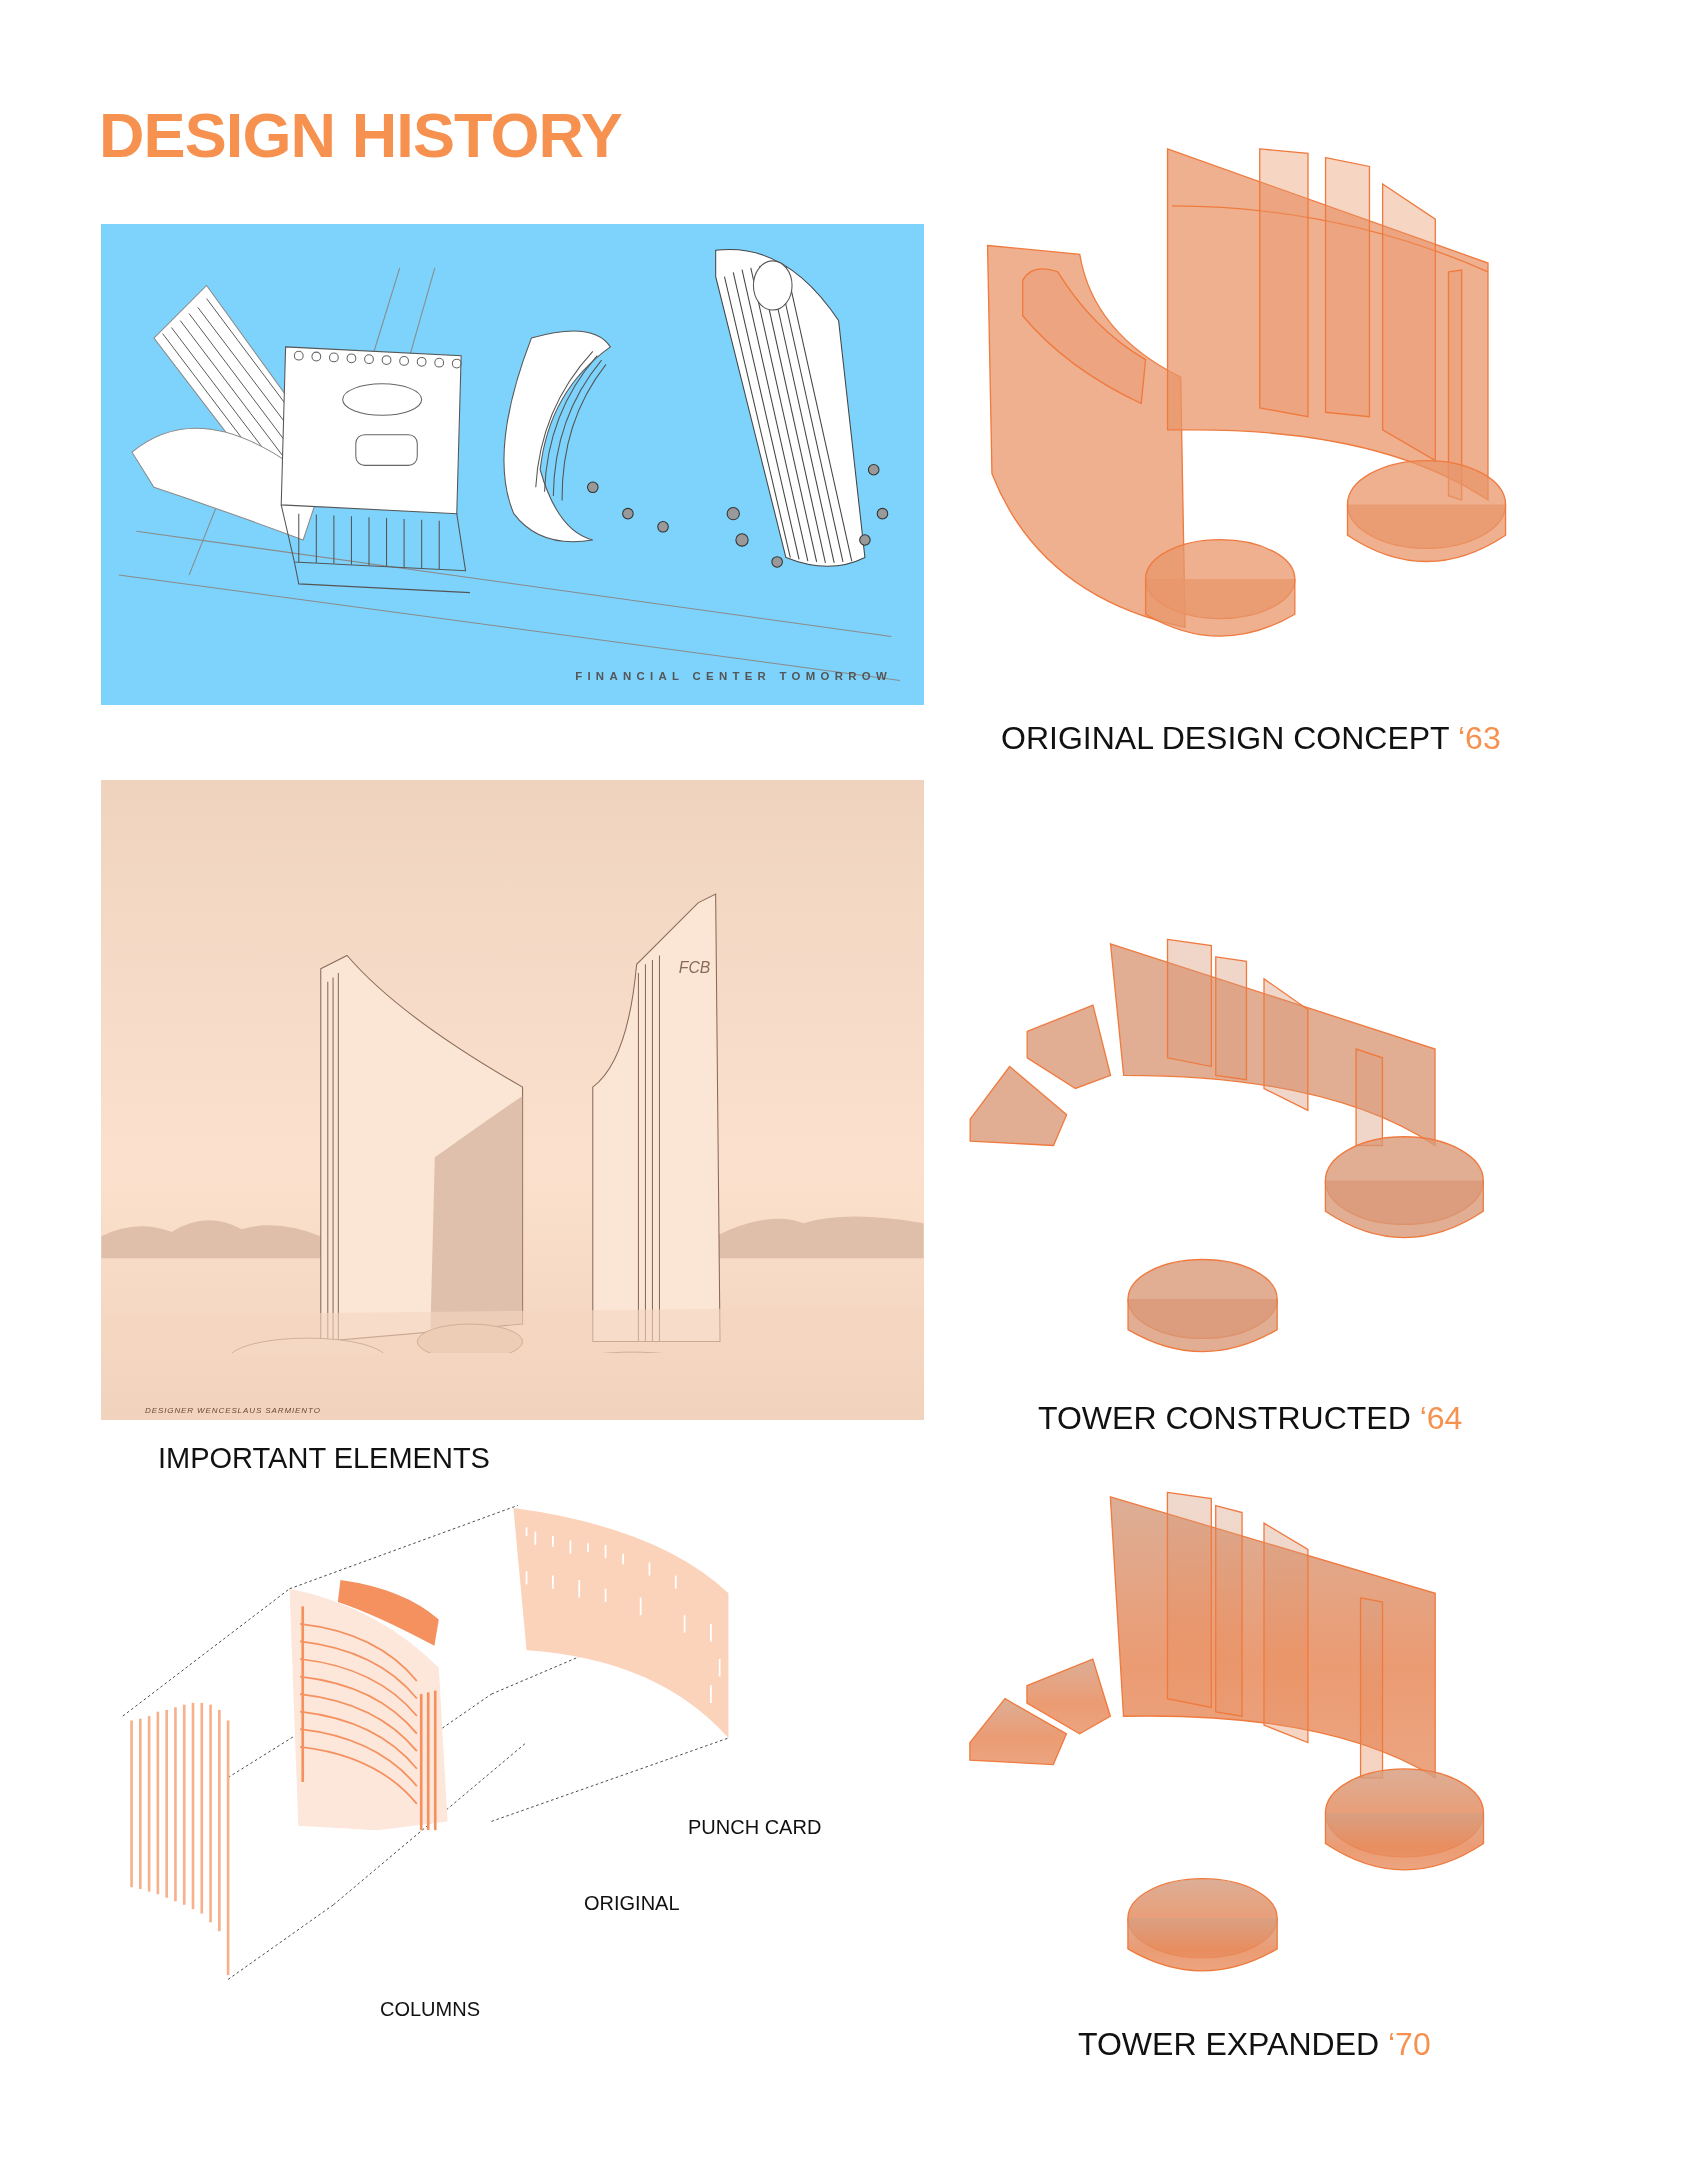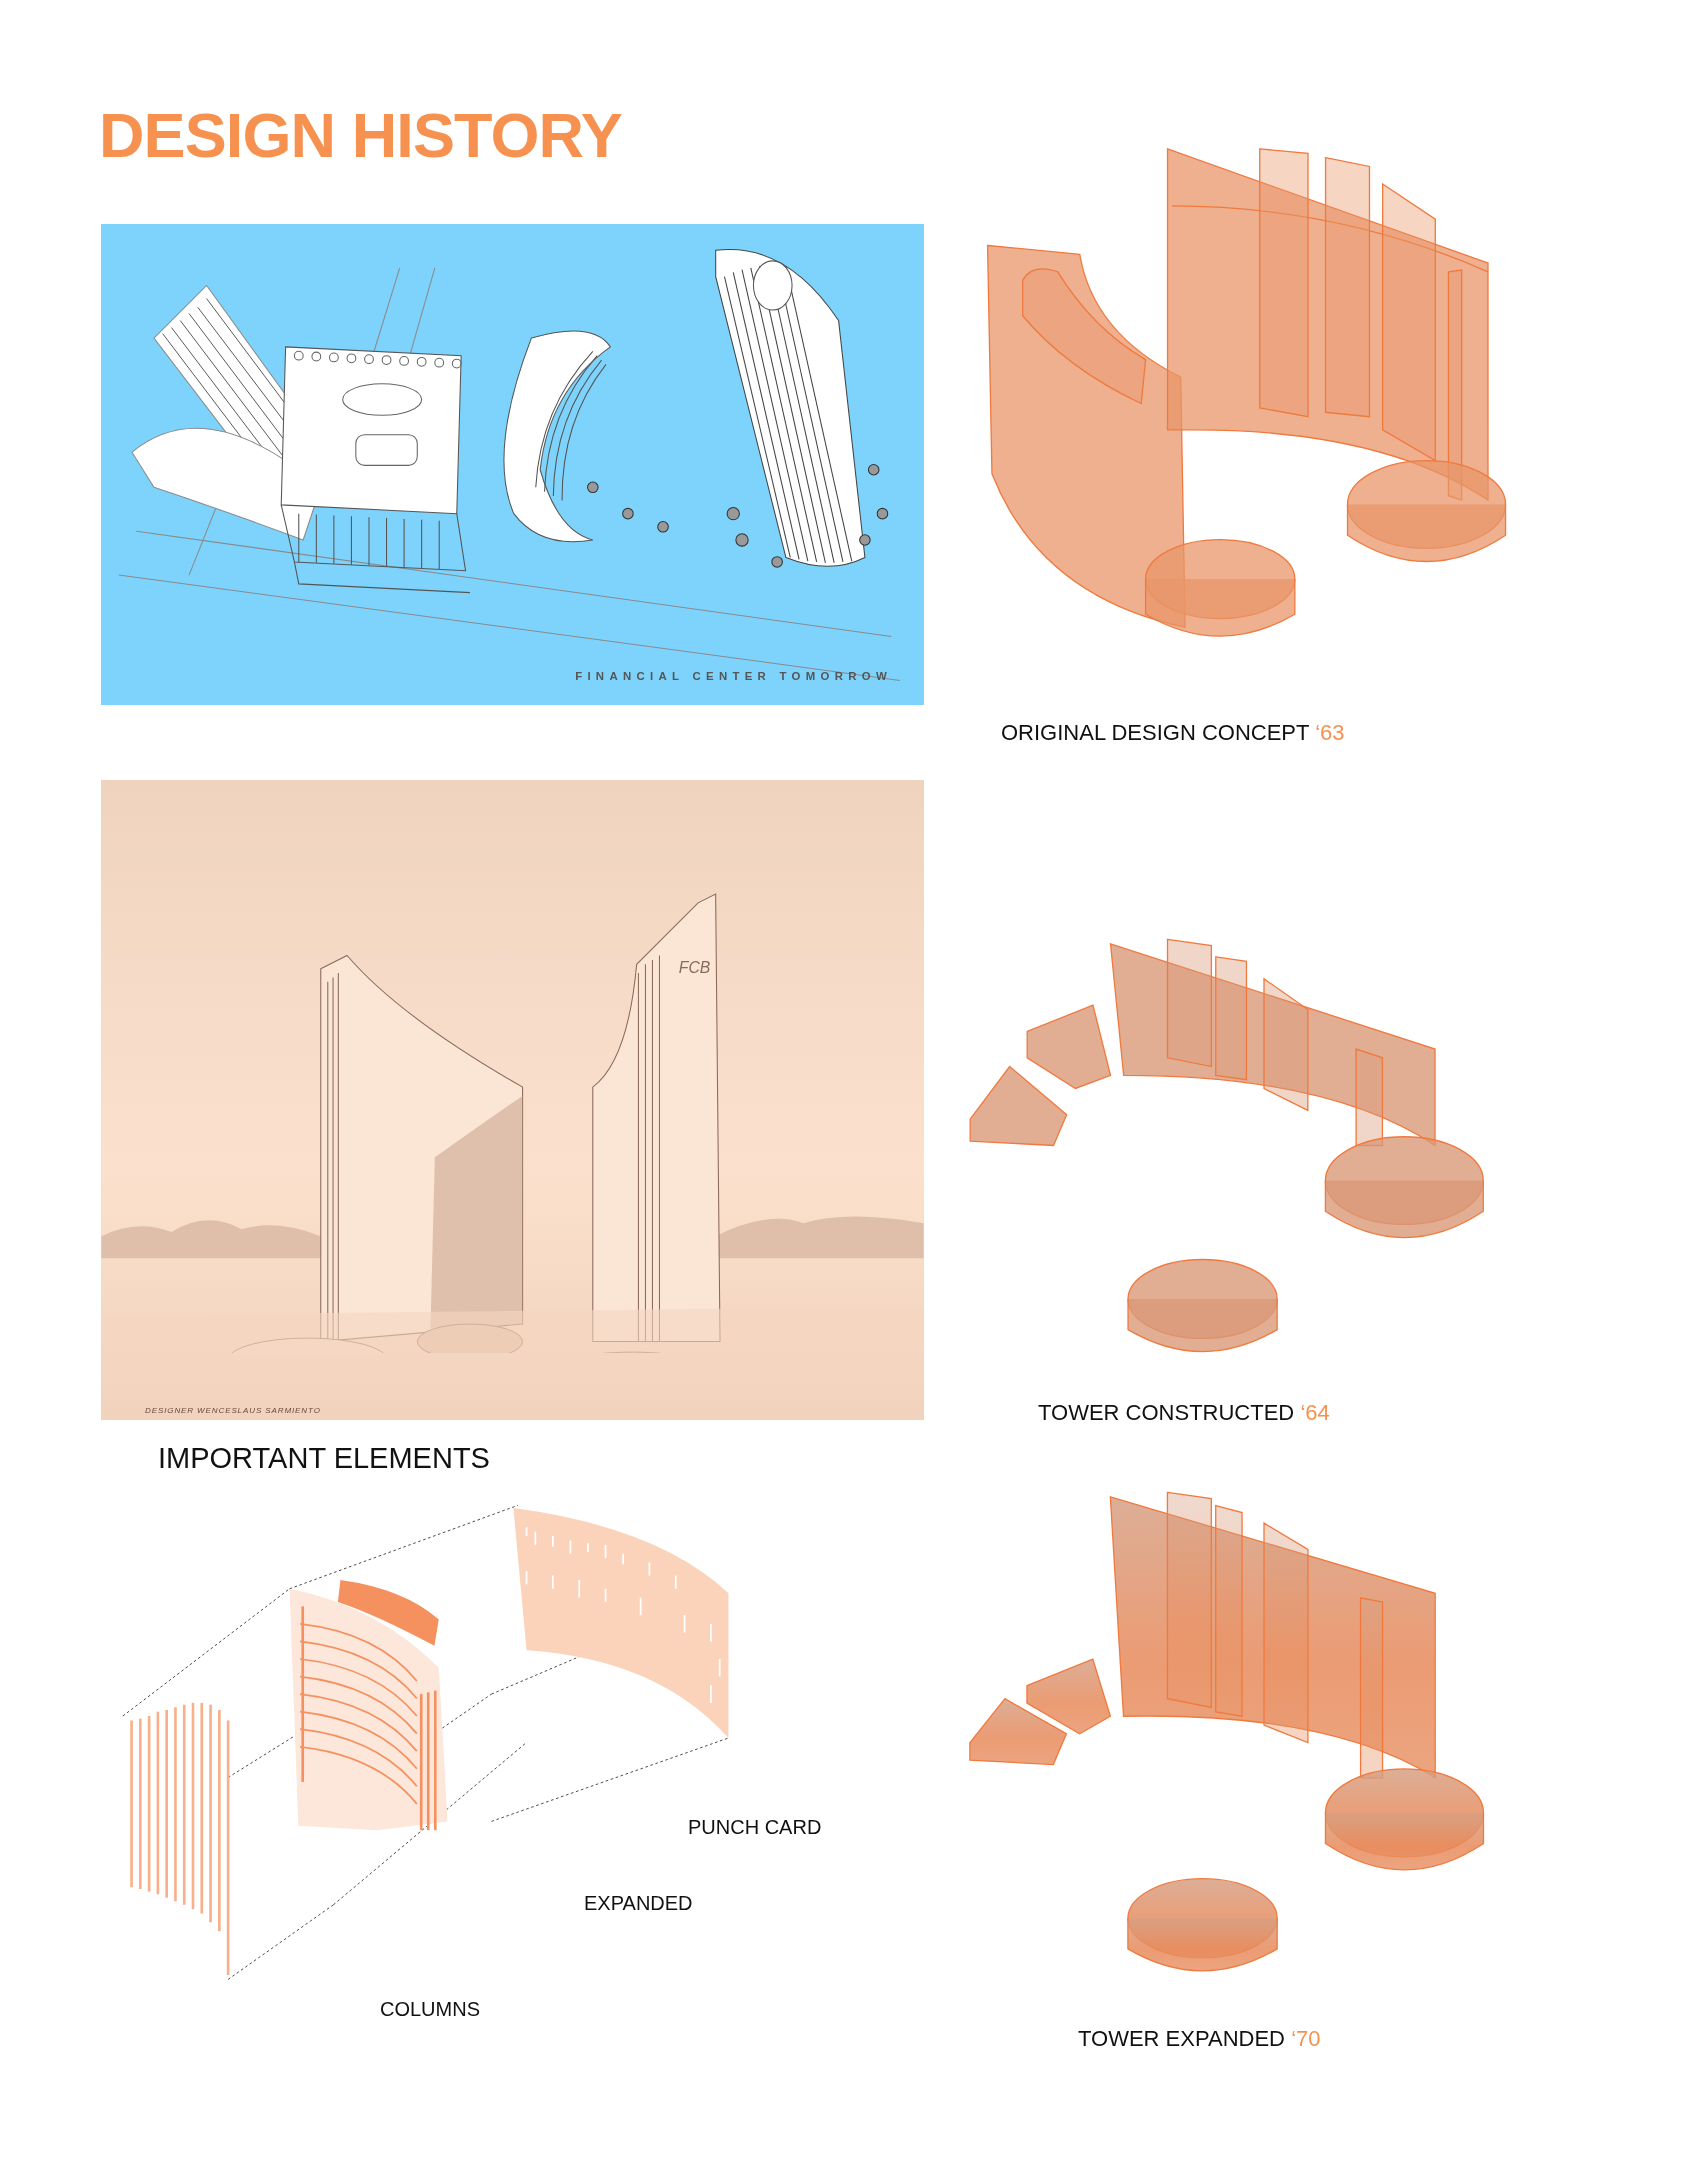--- a/index.html
+++ b/index.html
@@ -1,21 +1,21 @@
 <!DOCTYPE html>
 <html style="font-size:14px"><head>
 <meta charset="utf-8">
 <style>
   html, body { margin:0; padding:0; background:#ffffff; }
   body { width:1685px; height:2181px; position:relative; overflow:hidden;
          font-family:"Liberation Sans", sans-serif; color:#111; }
   .abs { position:absolute; }
   .title { left:99px; top:104px; font-size:63px; font-weight:700; color:#f6914f;
            letter-spacing:-0.9px; line-height:1; }
-  .caption { font-size:22px; line-height:1; color:#111; white-space:nowrap; }
+  .caption { font-size:32px; line-height:1; color:#111; white-space:nowrap; }
   .caption .yr { color:#f6914f; }
   .sub { font-size:29px; line-height:1; color:#111;margin-left:35px; }
   .lbl { font-size:20px; line-height:1; color:#111; white-space:nowrap; }
   .photo { overflow:hidden; }
   .sketch { left:101px; top:224px; width:823px; height:481px; background:#7dd3fc; }
   .sepia  { left:101px; top:780px; width:823px; height:640px;
             background:linear-gradient(180deg,#efd3bf 0%,#f6dcc8 35%,#fbe1cd 60%,#f1d2bd 100%);font-style:italic; }
   .sketch-caption { font-size:11.4px; letter-spacing:5.3px; color:#555; font-weight:700; }
   .designer { font-size:8px; letter-spacing:0.9px; color:#6a4a3a;padding-left:37px; }
   svg { display:block; }
@@ -287,15 +287,15 @@
     <path d="M80 242 L80 470"></path>
       <path d="M90 240 L90 475"></path>
       <path d="M100 240 L100 480"></path>
     <path d="M110 242 L110 490"></path>
       <path d="M120 248 L120 500"></path>
       <path d="M130 260 L130 550"></path>
   </g>
 </svg>
 
 <div class="abs lbl" style="left:688px;top:1817px;">PUNCH CARD</div>
-<div class="abs lbl" style="left:584px;top:1893px;">EXPANDED</div>
+<div class="abs lbl" style="left:584px;top:1893px;">ORIGINAL</div>
 <div class="abs lbl" style="left:380px;top:1999px;">COLUMNS</div>
 
 
 </body></html>

